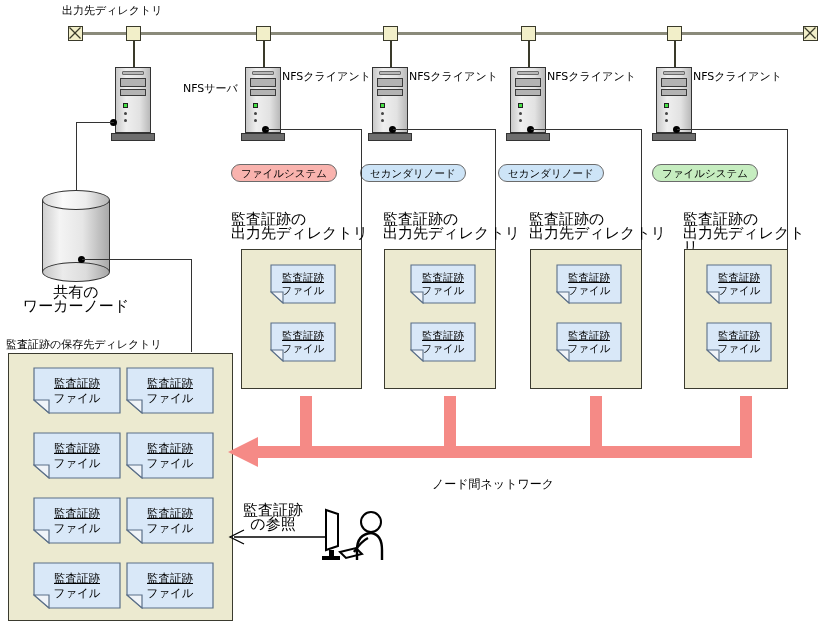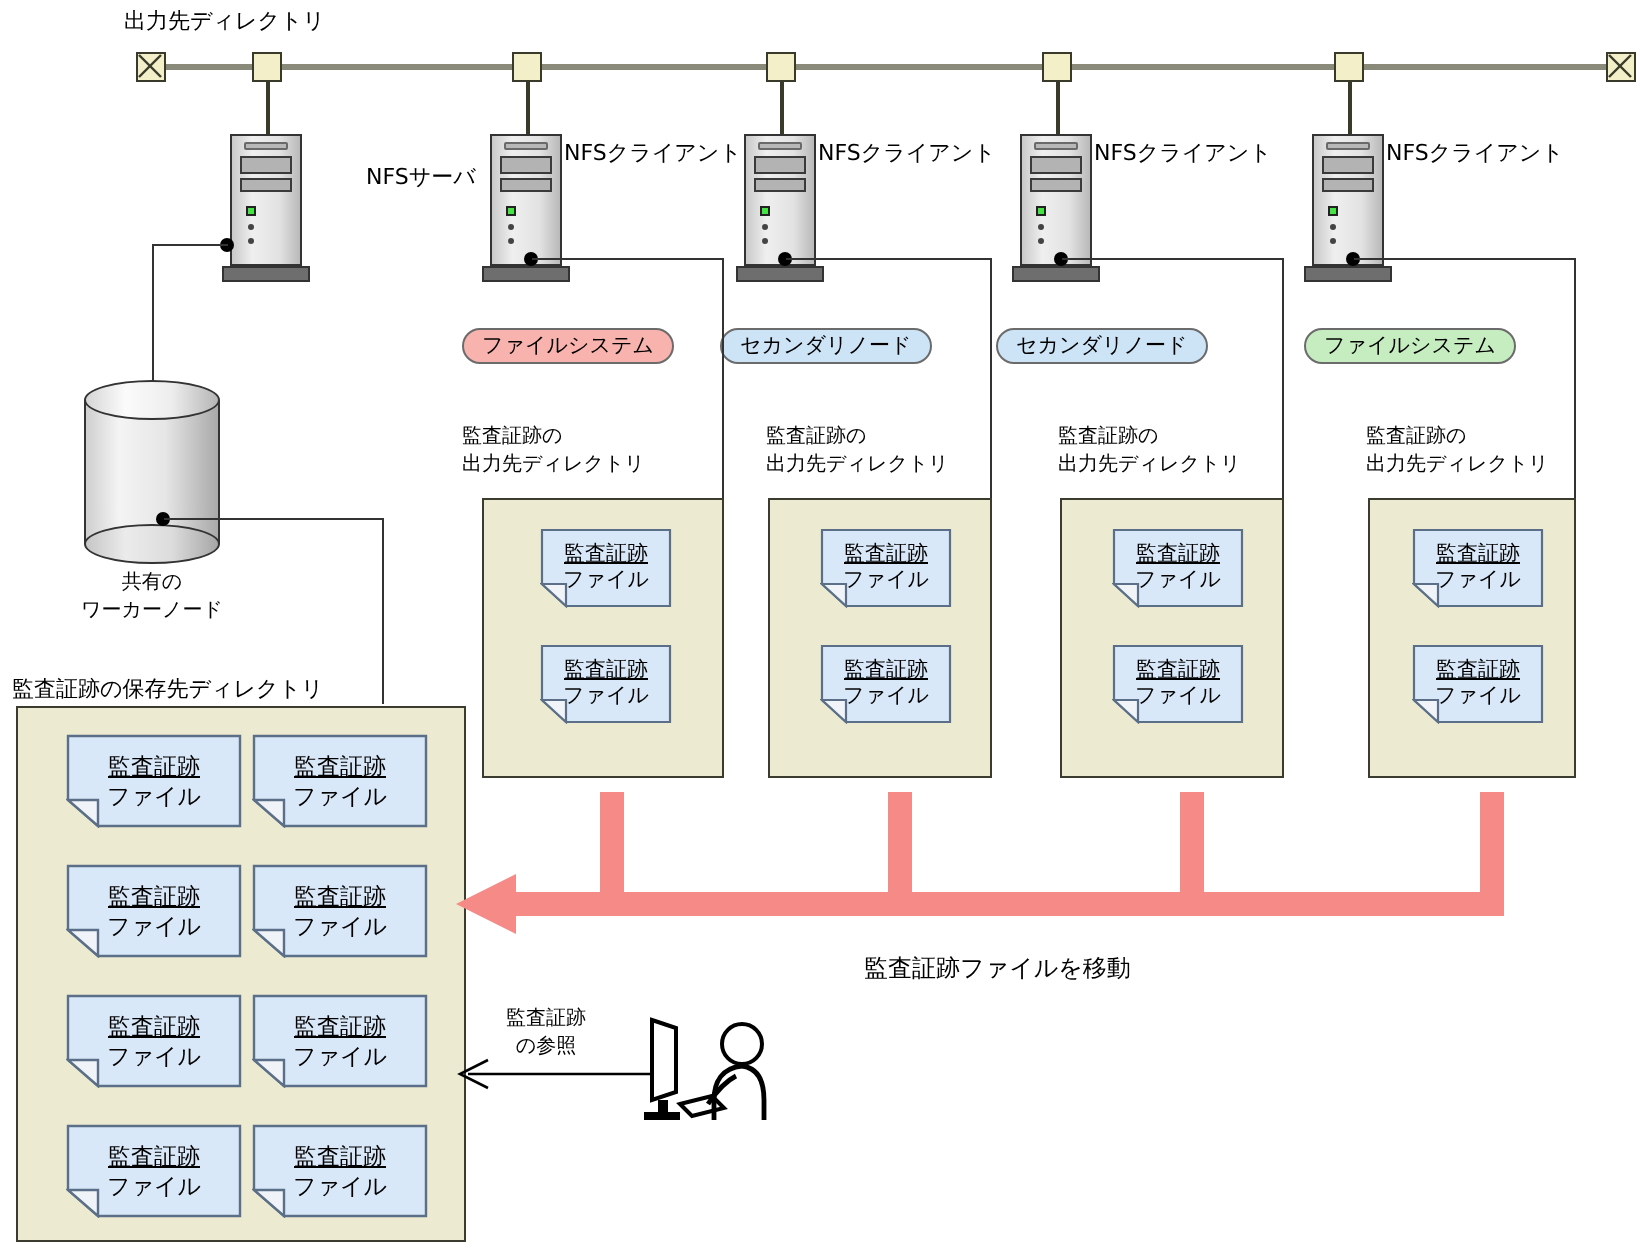--- a/index.html
+++ b/index.html
@@ -3,21 +3,21 @@
 <meta charset="utf-8">
 <style>
   html,body{margin:0;padding:0;background:#ffffff;}
   body{
     width:820px;height:628px;position:relative;overflow:hidden;
     font-family:"DejaVu Sans","Liberation Sans",sans-serif;
     color:#000;
   }
   .abs{position:absolute;}
   .lbl{font-size:11px;line-height:13px;white-space:nowrap;color:#000;}
-  .lbl2{font-size:10px;line-height:14px;color:#000;white-space:pre-line;}
+  .lbl2{font-size:15px;line-height:14px;color:#000;white-space:pre-line;}
 
   
   .bus-line{position:absolute;height:3px;background:#8a8a7a;}
   .bus-node{position:absolute;width:15px;height:15px;background:#f2efc9;
             border:1.5px solid #3a3a2a;box-sizing:border-box;}
   .bus-term{position:absolute;width:15px;height:15px;background:#f2efc9;
             border:1.5px solid #3a3a2a;box-sizing:border-box;}
   .bus-term svg{display:block;}
   .drop{position:absolute;width:1.5px;background:#3a3a2a;}
 
@@ -399,21 +399,21 @@
   <div class="red" style="left:444px;top:396px;width:12px;height:62px;"></div>
   <div class="red" style="left:590px;top:396px;width:12px;height:62px;"></div>
   <div class="red" style="left:740px;top:396px;width:12px;height:62px;"></div>
   <div class="red" style="left:256px;top:446px;width:496px;height:12px;"></div>
   <div class="redarrow-head" style="left:228px;top:436px;">
     <svg width="32" height="32" viewBox="0 0 32 32">
         <path d="M0,16 L30,1 L30,31 Z" fill="#f58a86"></path>
       </svg>
   </div>
 </div>
-<div class="abs lbl" style="left:432px;top:478px;font-size:12px;">監査証跡ファイルを移動</div>
+<div class="abs lbl" style="left:432px;top:478px;font-size:12px;">ノード間ネットワーク</div>
 
 <div class="abs lbl2 centertxt" style="left:228px;top:503px;width:90px;">監査証跡
 の参照</div>
 <div class="thin-arrow" style="left:228px;top:528px;">
   <svg width="106" height="18" viewBox="0 0 106 18">
     <line x1="6" y1="9" x2="106" y2="9" stroke="#000" stroke-width="1.3"></line>
     <polyline points="16,2 2,9 16,16" fill="none" stroke="#000" stroke-width="1.3"></polyline>
   </svg>
 </div>
 <div class="abs" style="left:316px;top:508px;">

